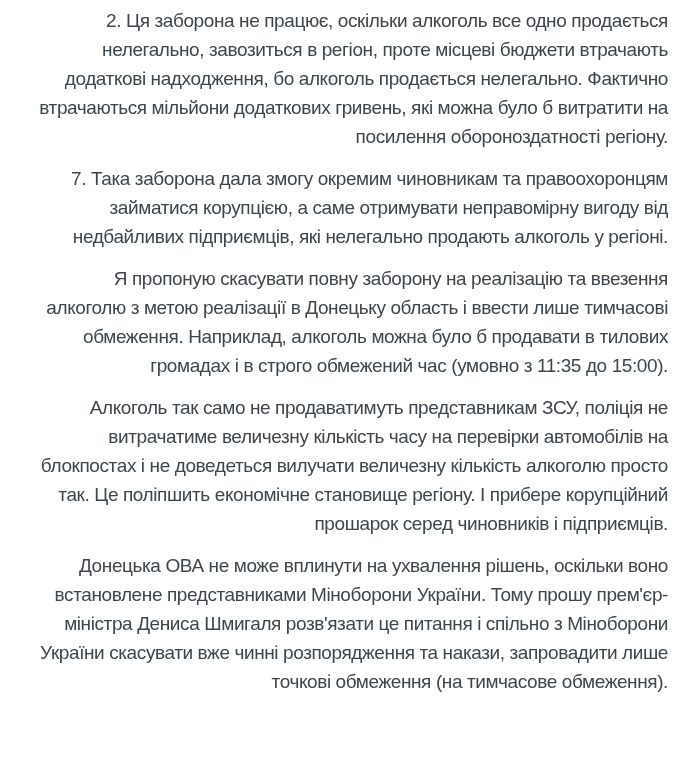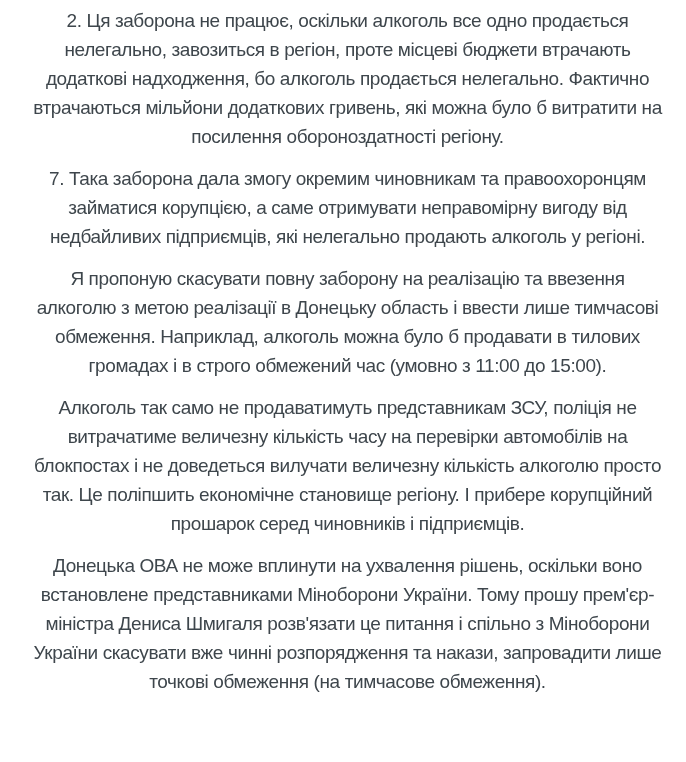--- a/index.html
+++ b/index.html
@@ -15,21 +15,21 @@
   .doc {
     box-sizing: border-box;
     width: 686px;
     padding: 6px 18px 0 27px;
     font-family: "Liberation Sans", sans-serif;
     font-size: 19px;
     font-weight: 300;
     line-height: 29px;
     letter-spacing: -0.4px;
     color: #3e464c;
-    text-align: center;
+    text-align: right;
   }
   .doc p {
     margin: 0 0 13px 0;
     white-space: pre; 
   }
 </style>
 </head>
 <body>
 
 <main class="doc">
@@ -37,21 +37,21 @@
 нелегально, завозиться в регіон, проте місцеві бюджети втрачають
 додаткові надходження, бо алкоголь продається нелегально. Фактично
 втрачаються мільйони додаткових гривень, які можна було б витратити на
 посилення обороноздатності регіону.</p>
   <p>7. Така заборона дала змогу окремим чиновникам та правоохоронцям
 займатися корупцією, а саме отримувати неправомірну вигоду від
 недбайливих підприємців, які нелегально продають алкоголь у регіоні.</p>
   <p>Я пропоную скасувати повну заборону на реалізацію та ввезення
 алкоголю з метою реалізації в Донецьку область і ввести лише тимчасові
 обмеження. Наприклад, алкоголь можна було б продавати в тилових
-громадах і в строго обмежений час (умовно з 11:00 до 15:00).</p>
+громадах і в строго обмежений час (умовно з 11:35 до 15:00).</p>
   <p>Алкоголь так само не продаватимуть представникам ЗСУ, поліція не
 витрачатиме величезну кількість часу на перевірки автомобілів на
 блокпостах і не доведеться вилучати величезну кількість алкоголю просто
 так. Це поліпшить економічне становище регіону. І прибере корупційний
 прошарок серед чиновників і підприємців.</p>
   <p>Донецька ОВА не може вплинути на ухвалення рішень, оскільки воно
 встановлене представниками Міноборони України. Тому прошу прем'єр-
 міністра Дениса Шмигаля розв'язати це питання і спільно з Міноборони
 України скасувати вже чинні розпорядження та накази, запровадити лише
 точкові обмеження (на тимчасове обмеження).</p>

